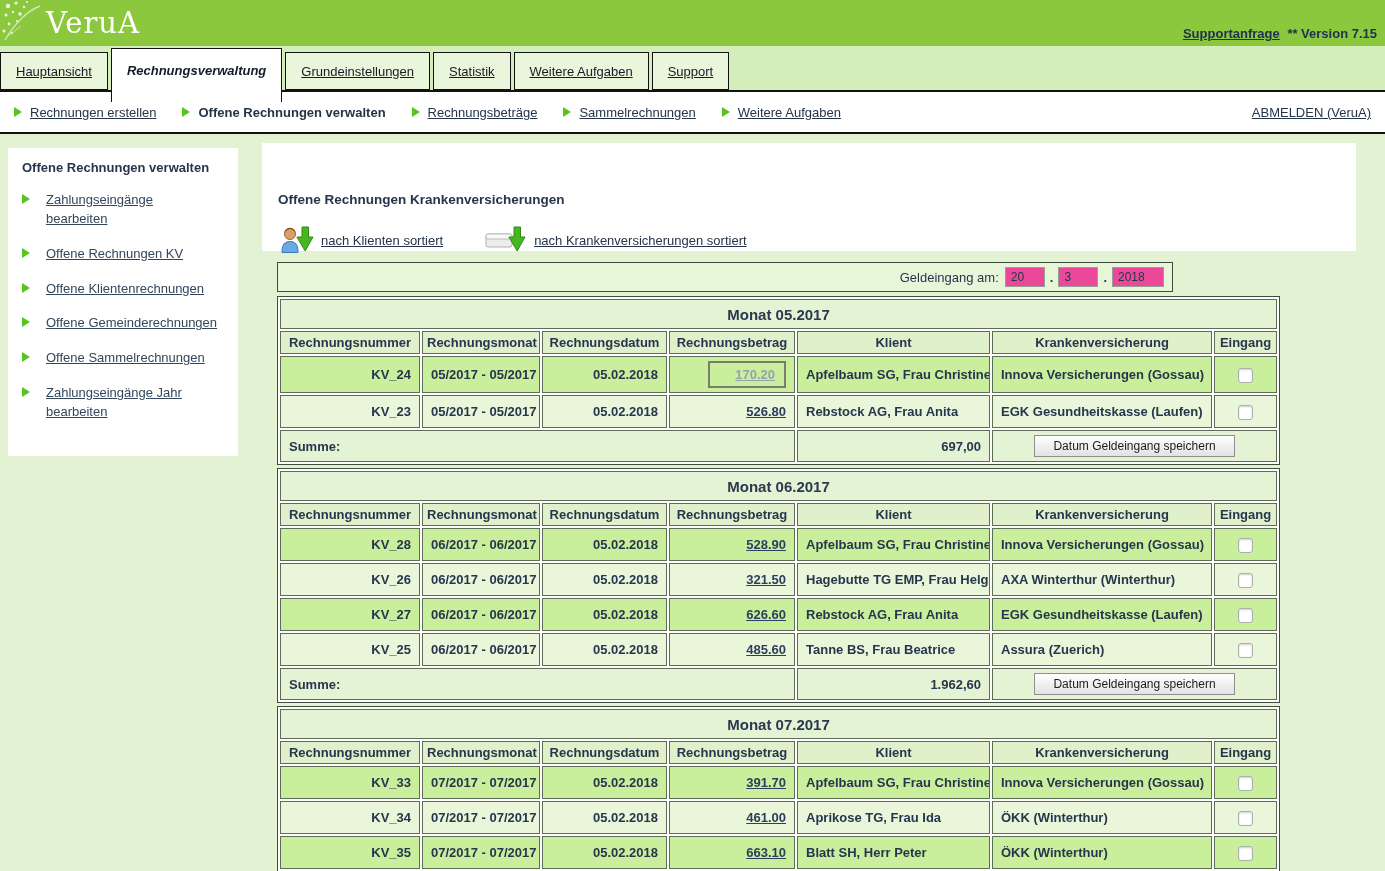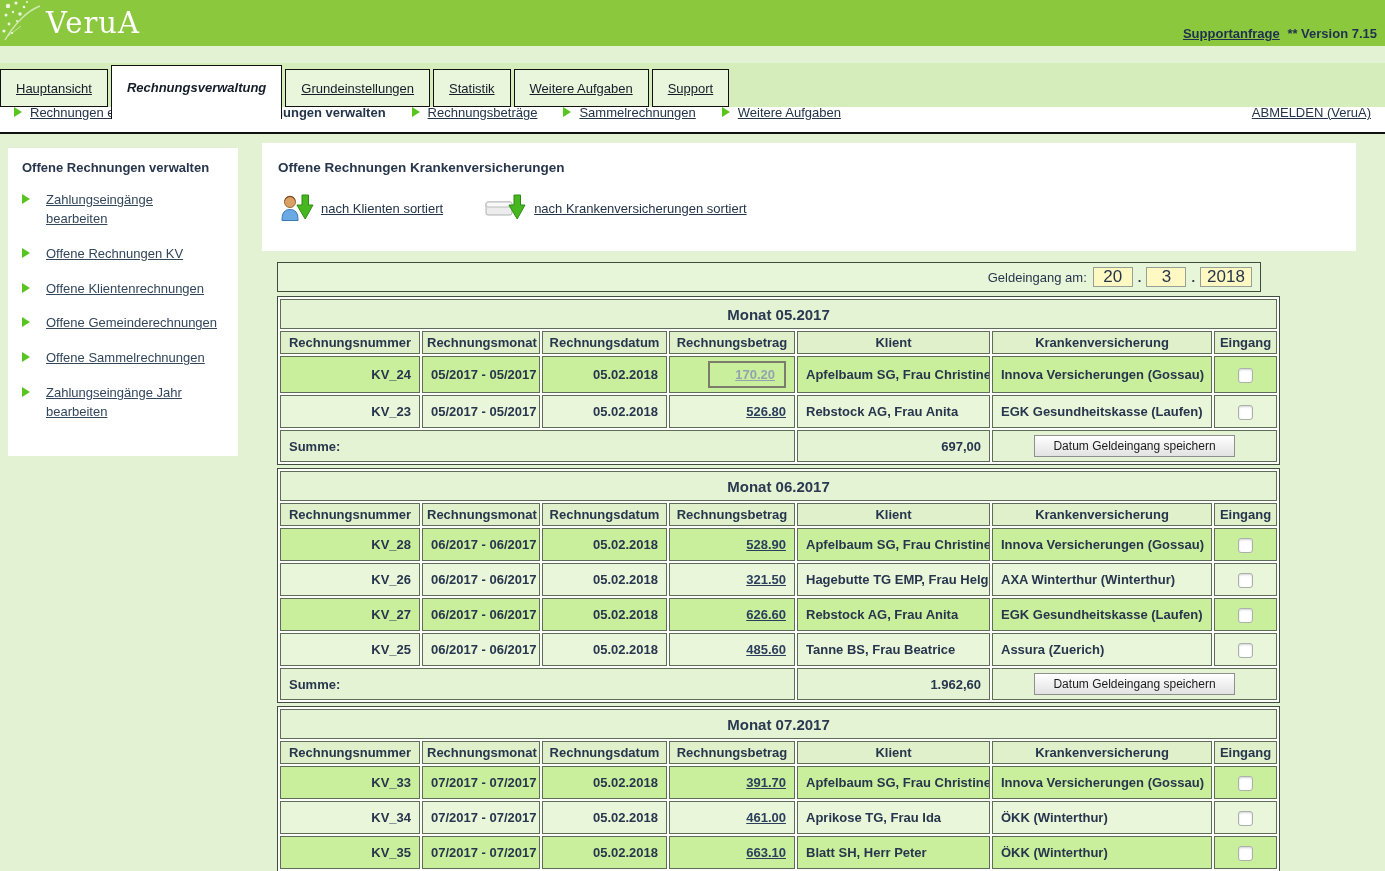--- a/index.html
+++ b/index.html
@@ -11,21 +11,21 @@
   .topbar { position:absolute; top:0; left:0; width:100%; height:46px; background:#8bc83e; }
   .logo-wrap { position:absolute; left:2px; top:0; height:46px; display:flex; align-items:center; }
   .logo-deco { margin-right:2px; }
   .logo-text { color:#ffffff; font-family:"DejaVu Serif", serif; font-size:29px; letter-spacing:1px; line-height:46px; }
   .topright { position:absolute; right:8px; bottom:5px; font-size:13px; font-weight:bold; color:#1f3050; }
   .support-link { color:#1f3050; text-decoration:underline; cursor:pointer; }
   .version-text { margin-left:4px; }
 
   
   .tabrow { position:absolute; top:46px; left:0; width:100%; height:44px; background:#d5ecbb;
-            display:flex; align-items:flex-end; gap:3px; z-index:3;margin-top:17px; }
+            display:flex; align-items:flex-end; gap:3px; z-index:3; }
   .tab { height:38px; background:#e9f6dc; border:1px solid #111; display:flex; align-items:center;
          padding:0 15px; font-size:13px; color:#141c28; cursor:pointer; }
   .tab .tab-label { text-decoration:underline; }
   .tab.active { height:54px; margin-bottom:-12px; background:#ffffff; border-bottom:none;
                 font-weight:bold; position:relative; z-index:5; padding-bottom:10px; }
   .tab.active .tab-label { text-decoration:none;font-style:italic; }
 
   
   .subnav { position:absolute; top:90px; left:0; width:100%; height:44px; background:#ffffff;
             border-top:2px solid #111; border-bottom:2px solid #111;
@@ -41,33 +41,33 @@
   .sidebar { position:absolute; left:8px; top:148px; width:230px; min-height:308px;
              background:#ffffff; padding:12px 14px 20px 14px; }
   .sb-title { font-size:13px; font-weight:bold; color:#27354d; margin-bottom:6px; }
   .sb-item { position:relative; padding-left:24px; margin-top:16px; font-size:13px; line-height:1.45; width:196px; }
   .sb-item .tri { position:absolute; left:0; top:3px; }
   .sb-link { color:#33475c; text-decoration:underline; cursor:pointer; }
 
   
   .toppanel { position:absolute; left:262px; top:143px; width:1094px; height:108px;
               background:#ffffff; padding:17px 0 0 16px; }
-  .page-title { font-size:13.5px; font-weight:bold; color:#27354d; }
+  .page-title { font-size:13.5px; font-weight:bold; color:#27354d;margin-top:32px; }
   .sortlinks { margin-top:18px; display:flex; }
   .sort { display:inline-flex; align-items:center; margin-right:42px; cursor:pointer; }
   .sort svg { margin-right:7px; }
   .sort-label { font-size:13px; color:#243449; text-decoration:underline; }
 
   
-  .moneybar { position:absolute; left:277px; top:262px; width:984px; height:30px;
+  .moneybar { position:absolute; left:277px; top:262px; width:896px; height:30px;
               background:#e7f5d9; border:1px solid #3f4d3f;
               display:flex; align-items:center; justify-content:flex-end; padding-right:8px; }
   .money-label { font-size:13px; color:#27354d; margin-right:6px; }
-  .din { height:20px; border:1px solid #97a097; background:#fef9c3; font-family:"Liberation Sans",sans-serif;
-         font-size:17px; color:#27354d; padding:1px 5px;text-align:center; }
+  .din { height:20px; border:1px solid #97a097; background:#ec4899; font-family:"Liberation Sans",sans-serif;
+         font-size:12px; color:#27354d; padding:1px 5px; }
   .d2 { width:40px; } .d4 { width:52px; }
   .dot { font-size:13px; font-weight:bold; color:#27354d; margin:0 5px; }
 
   
   #tables-host { position:absolute; left:277px; top:296px; width:1003px; }
   table.inv { border-collapse:separate; border-spacing:2px; background:#fdfefb;
               border:1px solid #3f4d3f; table-layout:fixed; width:1003px; margin-bottom:3px; }
   table.inv td { border:1px solid #5e6d57; overflow:hidden; white-space:nowrap; }
   .month-cell { background:#e4f3d4; text-align:center; font-size:15px; font-weight:bold;
                 color:#2a3850; height:30px; padding:4px; }

